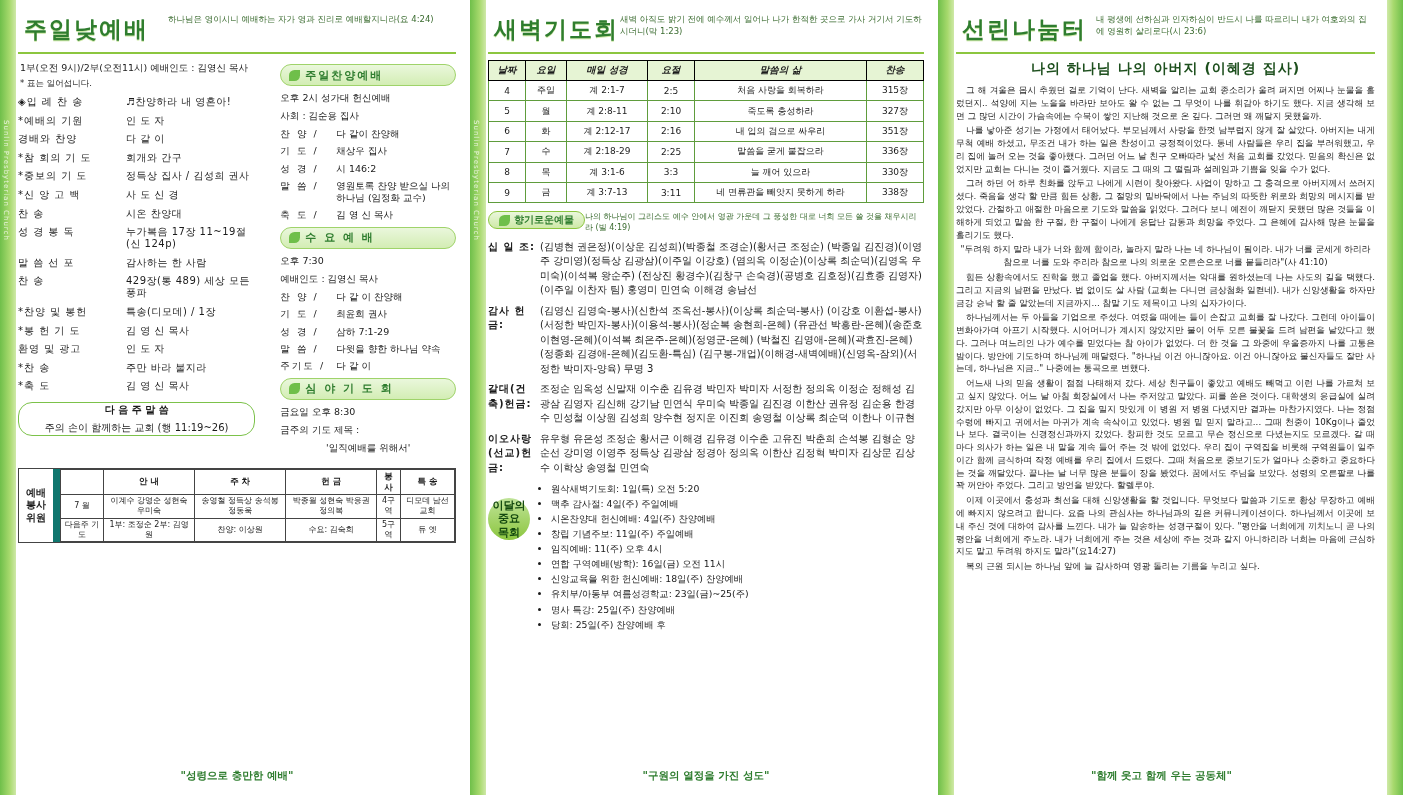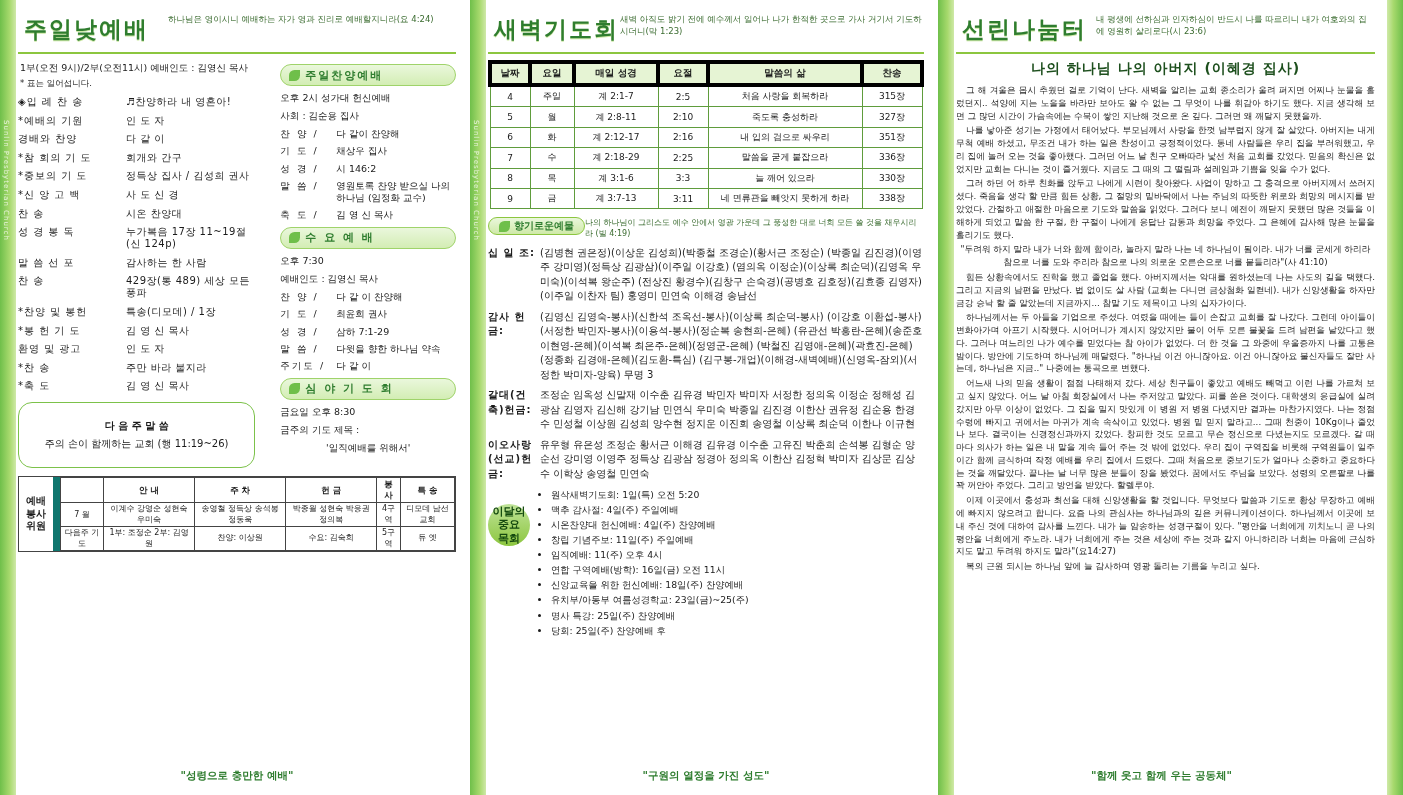--- a/index.html
+++ b/index.html
@@ -78,21 +78,21 @@
   .leaf{
     width:11px;height:11px;border-radius:50% 0 50% 0;
     background:#6fbf4a;display:inline-block;flex:0 0 auto;
   }
   .mini-row{display:flex;font-size:9.5px;margin-bottom:5.5px;line-height:1.25;}
   .mini-row .l{width:56px;letter-spacing:2px;}
   .mini-row .r{flex:1;}
   .mini-plain{font-size:9.5px;margin-bottom:5px;}
   .box-next{
     margin-top:10px;border:1.5px solid #7cc24a;border-radius:14px;
-    padding:16px 8px;text-align:center;
+    padding:0 8px;text-align:center;
   }
   .box-next .t{font-size:10px;font-weight:bold;margin-bottom:4px;}
   .box-next .b{font-size:10px;}
   
   .duty{display:flex;margin-top:8px;border:1.5px solid #444;}
   .duty-side{
     width:34px;border-right:7px solid #0f766e;
     display:flex;align-items:center;justify-content:center;
     font-size:10px;font-weight:bold;line-height:1.25;text-align:center;font-family:Liberation Serif, serif;
   }
@@ -104,22 +104,22 @@
   .foot{
     position:absolute;left:0;right:0;bottom:4px;text-align:center;
     font-size:10.5px;font-weight:bold;color:#2f7d2f;
   }
 
   
   table.bible{
     border-collapse:collapse;width:100%;font-size:9px;margin-bottom:8px;
   }
   table.bible th{
-    background:#e6f4d4;border:4px solid #000000;
-    font-weight:bold;padding:3px 2px;font-size:9.5px;
+    background:#e6f4d4;border:1px solid #000000;
+    font-weight:bold;padding:3px 2px;font-size:9.5px;font-style:italic;
   }
   table.bible td{
     border:1px solid #5f9c3c;padding:3.2px 2px;text-align:center;
   }
   .tag{
     display:inline-flex;align-items:center;gap:4px;
     background:linear-gradient(180deg,#eaf7dc,#cfe9a8);
     border:1px solid #8cc63f;border-radius:10px;
     padding:1px 10px;font-size:10px;font-weight:bold;color:#2f7d2f;
   }

